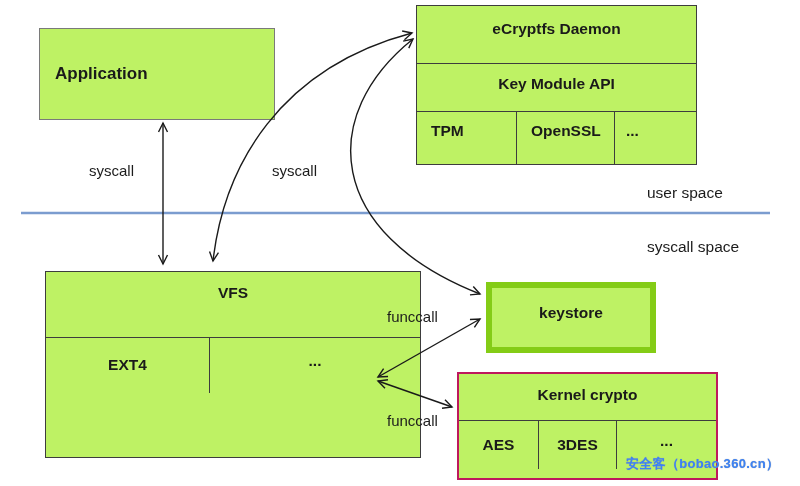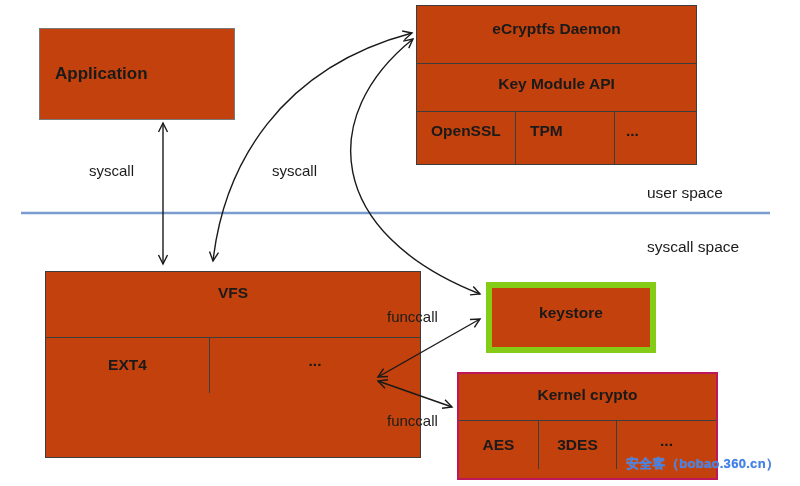--- a/index.html
+++ b/index.html
@@ -1,21 +1,21 @@
 <!DOCTYPE html>
 <html><head>
 <meta charset="utf-8">
 <style>
   html,body { margin:0; padding:0; background:#fff; }
   .canvas {
     position:relative; width:800px; height:486px; background:#ffffff;
     font-family:"Liberation Sans", sans-serif; color:#1a1a1a; overflow:hidden;
   }
-  .box { position:absolute; background:#c2410c; box-sizing:border-box; z-index:1; }
-  .b-app   { left:39px;  top:28px;  width:196px; height:92px;  border:1px solid #7a7a7a; }
+  .box { position:absolute; background:#bef264; box-sizing:border-box; z-index:1; }
+  .b-app   { left:39px;  top:28px;  width:236px; height:92px;  border:1px solid #7a7a7a; }
   .b-dae   { left:416px; top:5px;   width:281px; height:160px; border:1px solid #3d3d3d; }
   .b-fs    { left:45px;  top:271px; width:376px; height:187px; border:1px solid #3d3d3d; }
   .b-key   { left:486px; top:282px; width:170px; height:71px;  border:6px solid #84cc16; }
   .b-kc    { left:457px; top:372px; width:261px; height:108px;  border:2px solid #be185d; }
 
   .row { display:flex; align-items:center; justify-content:center; box-sizing:border-box;
          font-weight:bold; font-size:15.5px; }
   .sep { border-top:1px solid #3d3d3d; }
   .cells { padding:0; }
   .cell { display:flex; align-items:center; box-sizing:border-box; height:100%;
@@ -85,22 +85,22 @@
   </svg>
 
   <div class="box b-app">
     <div class="row">Application</div>
   </div>
 
   <div class="box b-dae">
     <div class="row dae-r1">eCryptfs Daemon</div>
     <div class="row dae-r2 sep">Key Module API</div>
     <div class="dae-r3 sep cells">
+      <div class="cell dae-c1">TPM</div>
       <div class="cell dae-c2">OpenSSL</div>
-      <div class="cell dae-c1">TPM</div>
       <div class="cell dae-c3">...</div>
     </div>
   </div>
 
   <div class="box b-fs">
     <div class="row fs-r1">VFS</div>
     <div class="fs-r3 sep cells">
       <div class="cell fs-c1">EXT4</div>
       <div class="cell fs-c2">...</div>
     </div>

